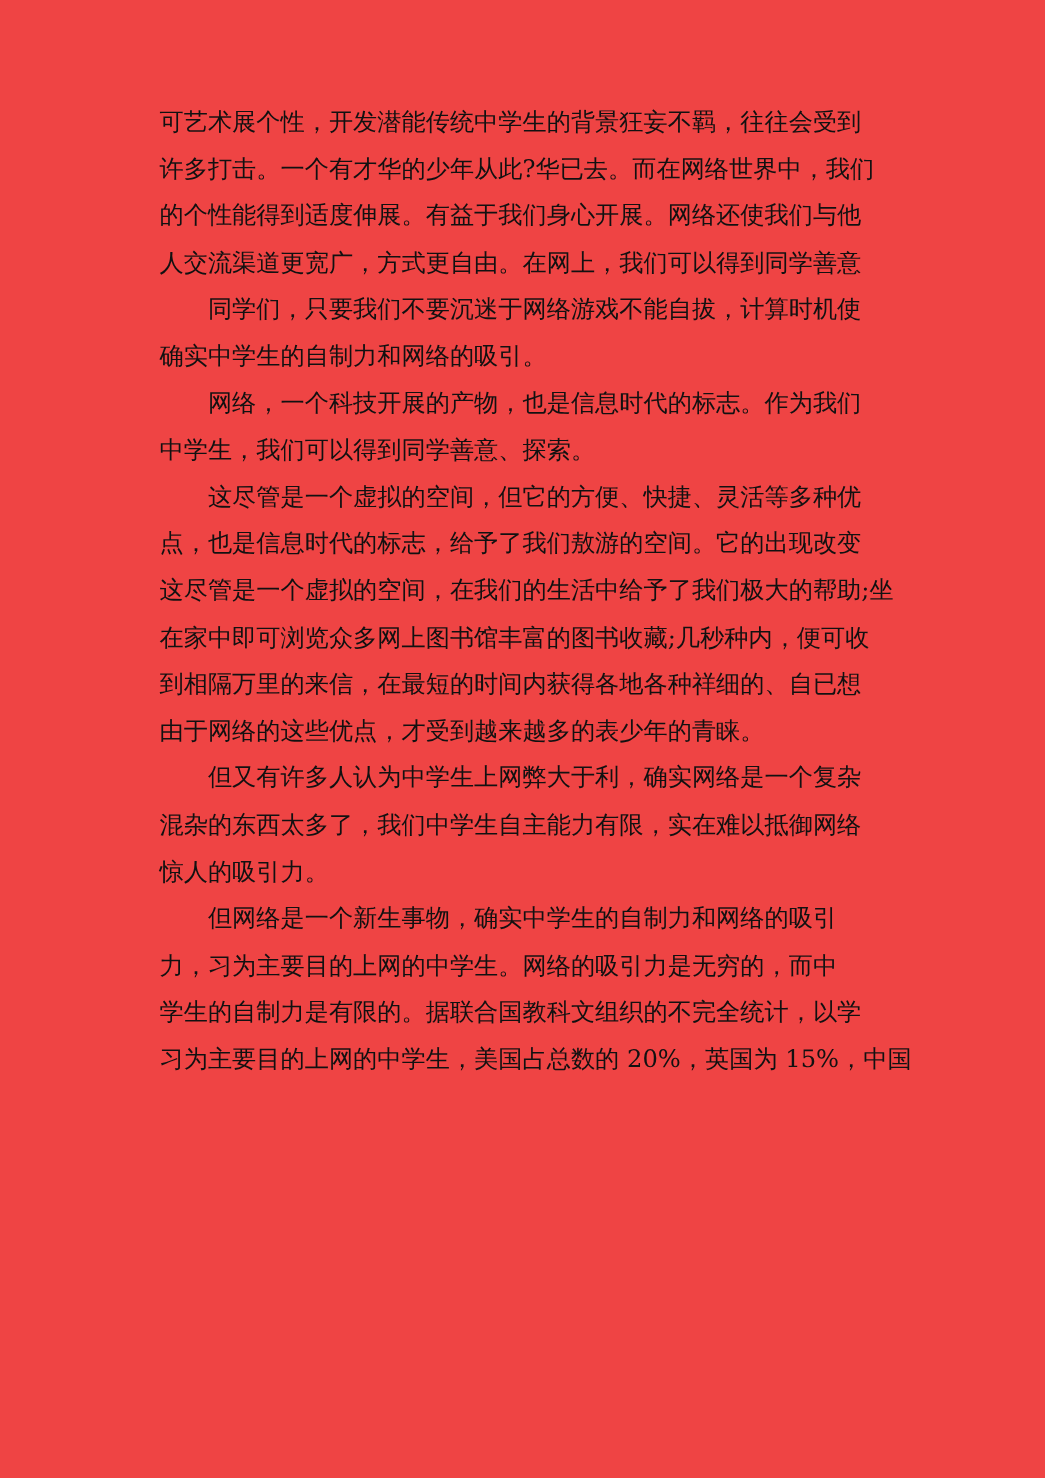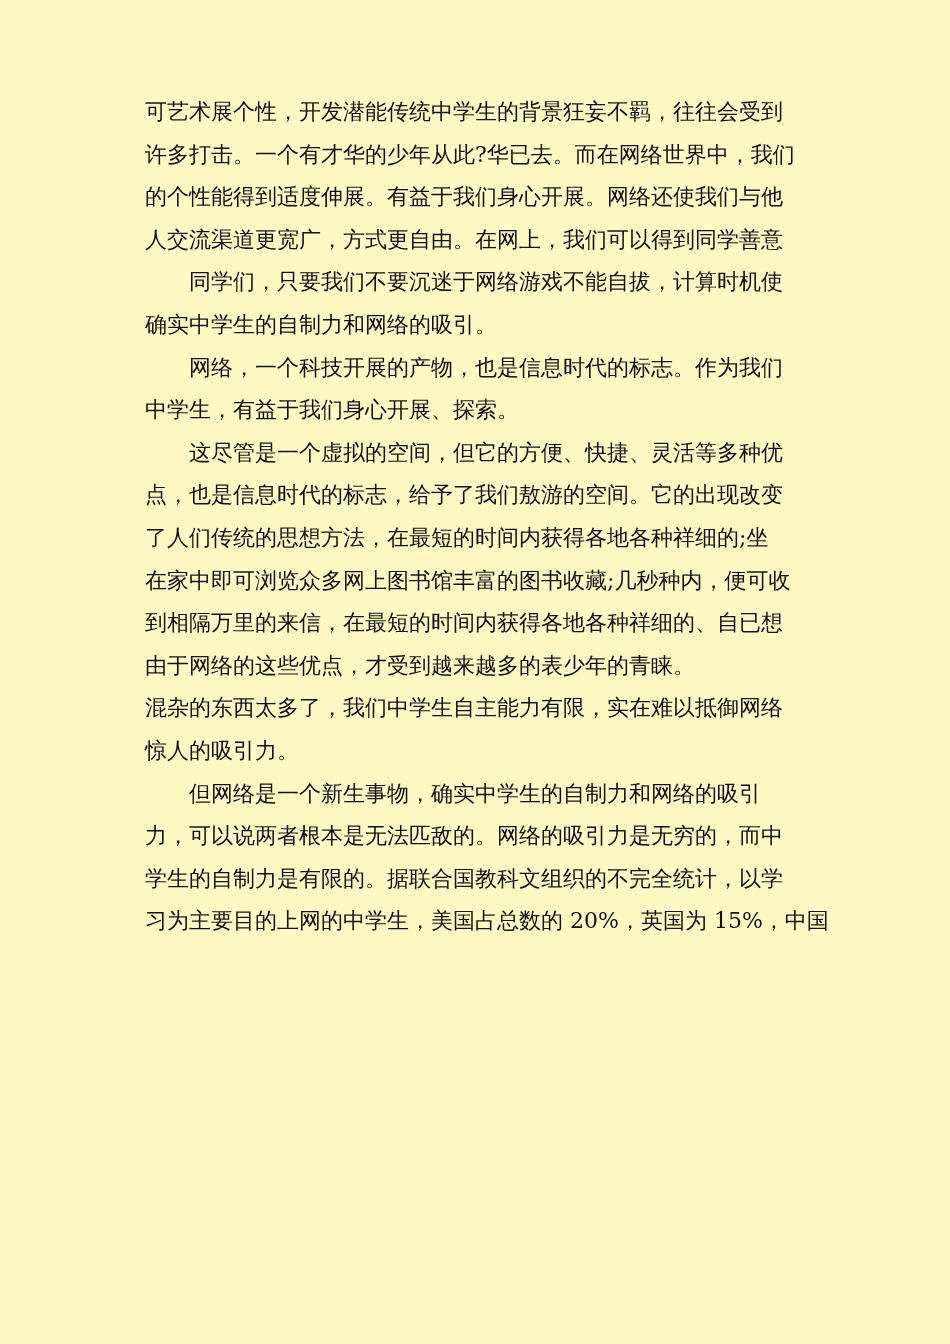--- a/index.html
+++ b/index.html
@@ -12,21 +12,21 @@
       height: 1344px;
       position: relative;
       overflow: hidden;
     }
     .page {
       position: absolute;
       left: 0;
       top: 0;
       width: 950px;
       height: 1344px;
-      background: #fef9c3;
+      background: #ef4444;
     }
     .content {
       position: absolute;
       left: 145px;
       top: 91px;
       width: 665px;
     }
     .line {
       display: block;
       height: 42.6px;
@@ -54,38 +54,39 @@
       <span class="line">人交流渠道更宽广，方式更自由。在网上，我们可以得到同学善意</span>
     </div>
 
     <div>
       <span class="line indent">同学们，只要我们不要沉迷于网络游戏不能自拔，计算时机使</span>
       <span class="line">确实中学生的自制力和网络的吸引。</span>
     </div>
 
     <div>
       <span class="line indent">网络，一个科技开展的产物，也是信息时代的标志。作为我们</span>
-      <span class="line">中学生，有益于我们身心开展、探索。</span>
+      <span class="line">中学生，我们可以得到同学善意、探索。</span>
     </div>
 
     <div>
       <span class="line indent">这尽管是一个虚拟的空间，但它的方便、快捷、灵活等多种优</span>
       <span class="line">点，也是信息时代的标志，给予了我们敖游的空间。它的出现改变</span>
-      <span class="line">了人们传统的思想方法，在最短的时间内获得各地各种祥细的;坐</span>
+      <span class="line">这尽管是一个虚拟的空间，在我们的生活中给予了我们极大的帮助;坐</span>
       <span class="line">在家中即可浏览众多网上图书馆丰富的图书收藏;几秒种内，便可收</span>
       <span class="line">到相隔万里的来信，在最短的时间内获得各地各种祥细的、自已想</span>
       <span class="line">由于网络的这些优点，才受到越来越多的表少年的青睐。</span>
     </div>
 
     <div>
+      <span class="line indent">但又有许多人认为中学生上网弊大于利，确实网络是一个复杂</span>
       <span class="line">混杂的东西太多了，我们中学生自主能力有限，实在难以抵御网络</span>
       <span class="line">惊人的吸引力。</span>
     </div>
 
     <div>
       <span class="line indent">但网络是一个新生事物，确实中学生的自制力和网络的吸引</span>
-      <span class="line">力，可以说两者根本是无法匹敌的。网络的吸引力是无穷的，而中</span>
+      <span class="line">力，习为主要目的上网的中学生。网络的吸引力是无穷的，而中</span>
       <span class="line">学生的自制力是有限的。据联合国教科文组织的不完全统计，以学</span>
       <span class="line">习为主要目的上网的中学生，美国占总数的 20%，英国为 15%，中国</span>
     </div>
 
   </div>
 </div>
 
 </body></html>

